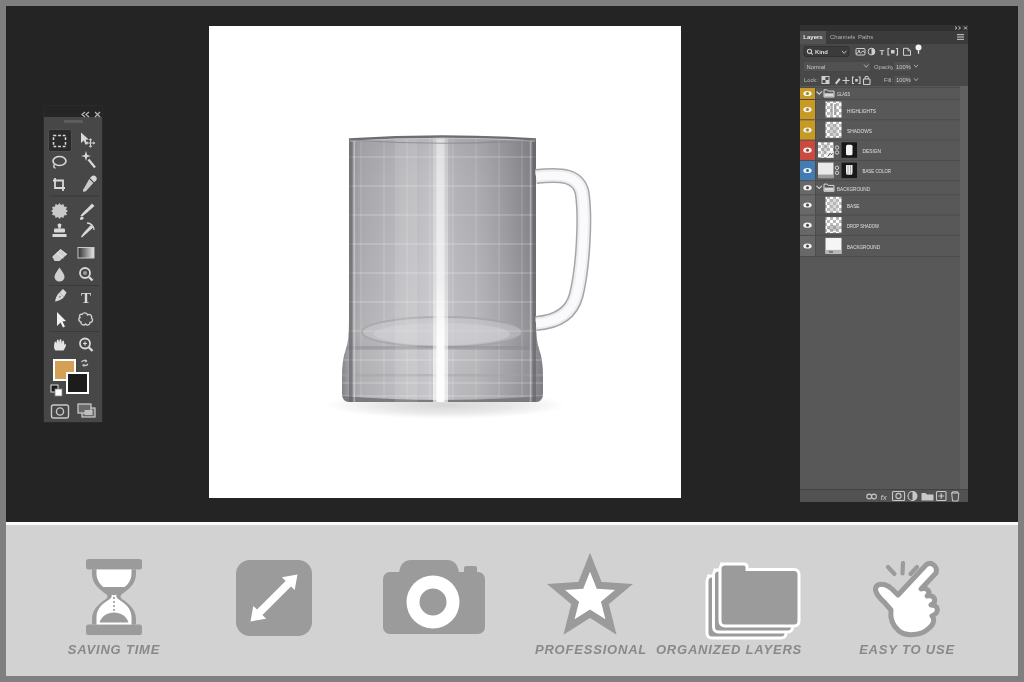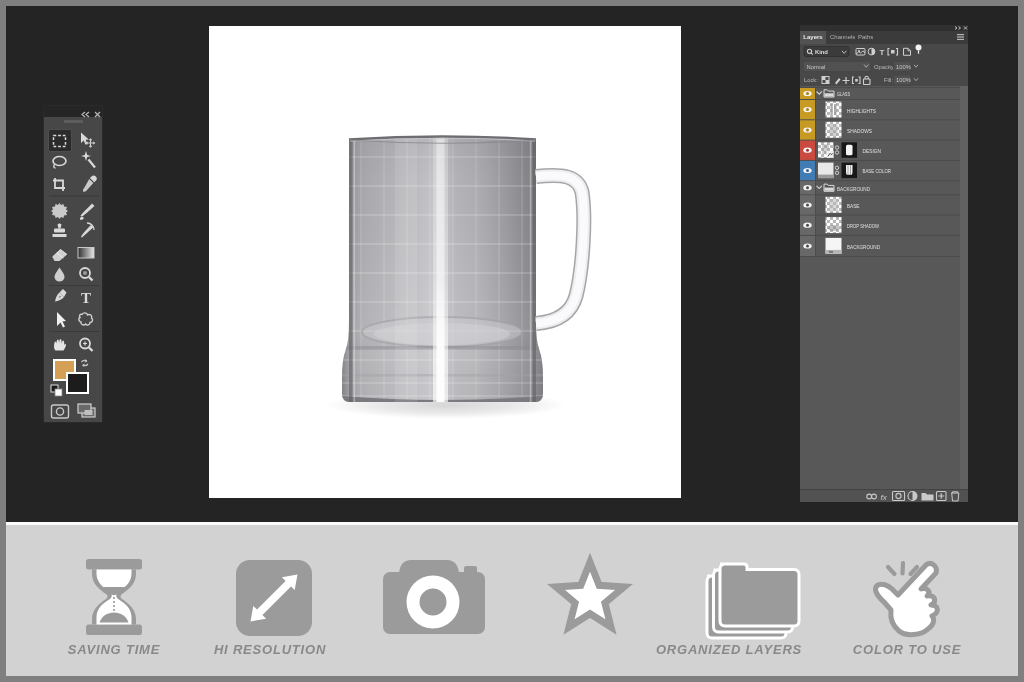--- a/index.html
+++ b/index.html
@@ -472,16 +472,16 @@
       </g>
 
       <g fill="none" stroke="#9b9b9b" stroke-width="5" stroke-linecap="round" stroke-linejoin="round">
         <path d="M926,40 C931,36 938,41 936,48 L921,64 C927,62 931.5,66.5 927,71 C935,70 937.5,76.5 931,80 C938,80 940.5,87 932,91 C935,94 934,100 928,104 C922,110 906,112 899,106 C893,101 890,93 891,85 L884,77 C876,70 873,63 878,60 C882,58 888,60 892,64 L898,70 Z" fill="#ffffff"></path>
         <path d="M888,42 L894.5,49 M903,38 L902.5,48.5 M917,42 L910.5,49" stroke-width="4.2"></path>
       </g>
     </g>
   </svg>
 
   <div class="featlabel" style="left:14px;">SAVING TIME</div>
-  <div class="featlabel" style="left:170px;">HI RESOLUTION</div>
+  <div class="featlabel" style="left:491px;">PROFESSIONAL</div>
   <div class="featlabel" style="left:629px;">ORGANIZED LAYERS</div>
-  <div class="featlabel" style="left:807px;">COLOR TO USE</div>
+  <div class="featlabel" style="left:807px;">EASY TO USE</div>
 </div>
 
 </body></html>

